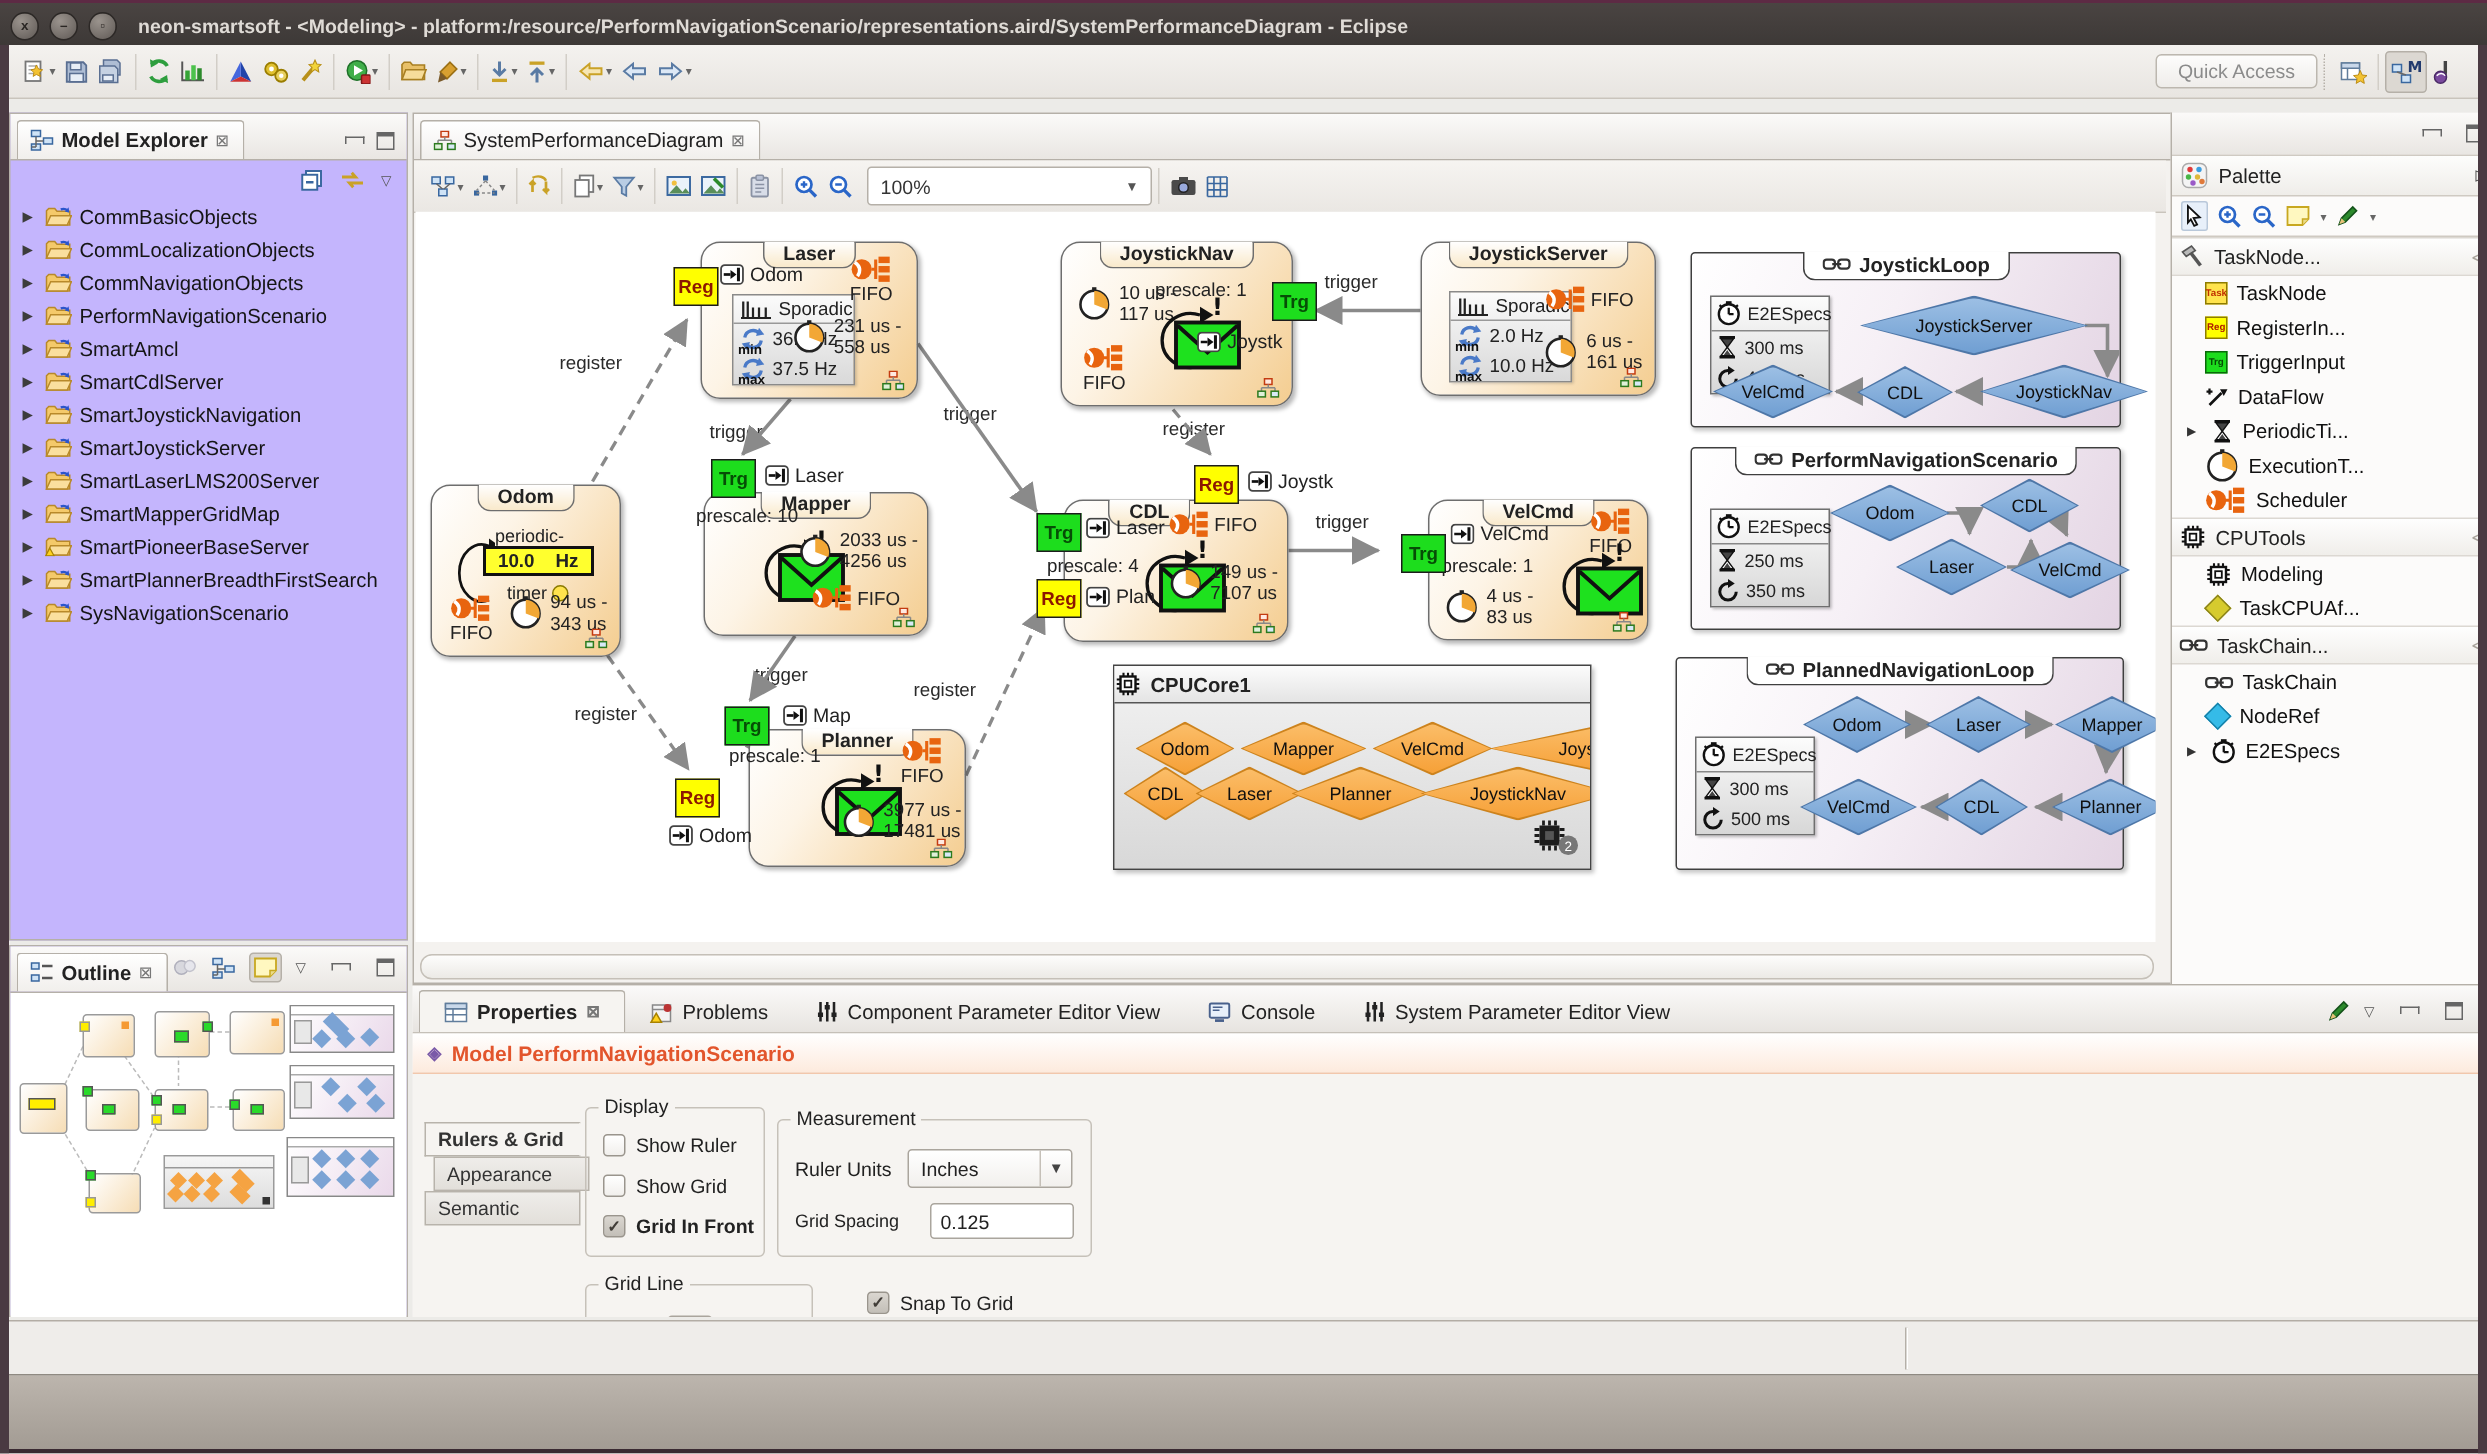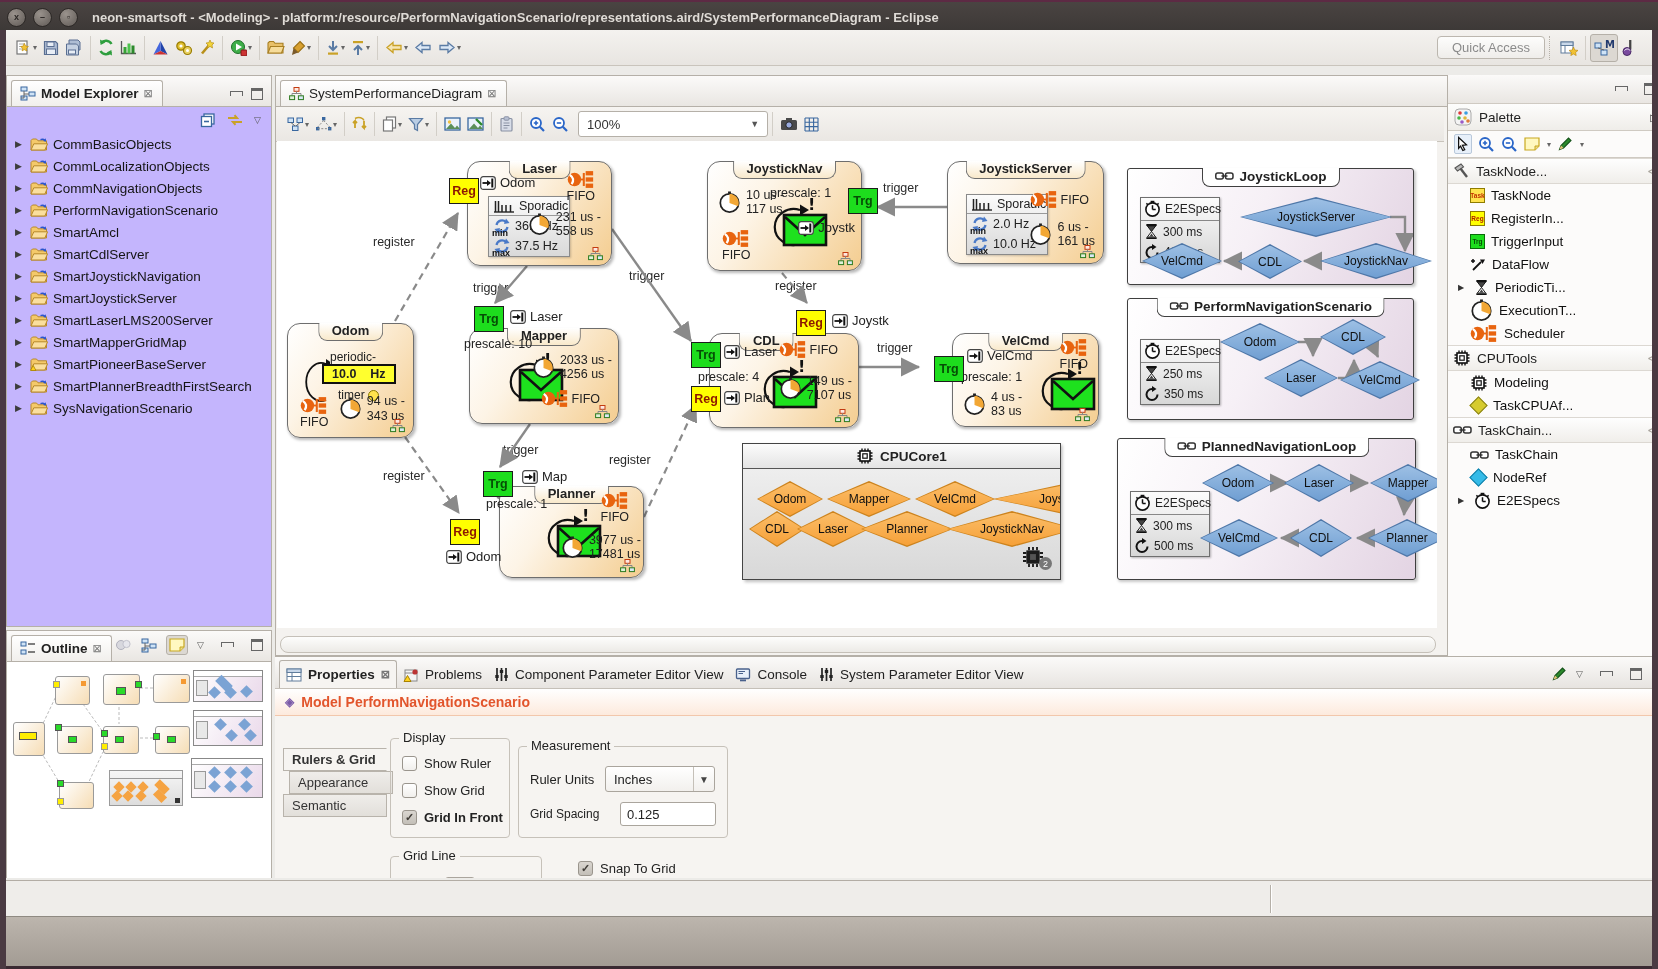--- a/index.html
+++ b/index.html
@@ -69,21 +69,21 @@
   .fifo.col{flex-direction:column;gap:0;}
   .hier{position:absolute;right:8px;bottom:4px;}
   .pres{position:absolute;font-size:12.5px;white-space:nowrap;z-index:5;}
   .env{position:absolute;}
   .elabel{position:absolute;font-size:12.5px;color:#2a2a2a;white-space:nowrap;}
   
   .pbox{border:2px solid #111;background:#ffff2e;font-size:12.5px;font-weight:bold;padding:1px 8px;display:flex;gap:14px;}
   
   .cpu{position:absolute;border:1.5px solid #444;background:linear-gradient(#f3f3f3,#d8d8d8);box-shadow:1.5px 2px 3px rgba(0,0,0,.25);}
   .cpuhead{height:24px;border-bottom:1.4px solid #555;background:linear-gradient(#fcfcfc,#e4e4e4);
-    display:flex;align-items:center;justify-content:center;gap:6px;font-weight:bold;font-size:13.5px;}
+    display:flex;align-items:center;gap:6px;font-weight:bold;font-size:13.5px;}
   
   .dia{position:absolute;clip-path:polygon(50% 0,100% 50%,50% 100%,0 50%);}
   .dia .din{position:absolute;left:1.5px;top:1.5px;right:1.5px;bottom:1.5px;
     clip-path:polygon(50% 0,100% 50%,50% 100%,0 50%);display:flex;align-items:center;justify-content:center;
     font-size:12px;color:#101010;white-space:nowrap;}
   .dia.or{background:#cd831d;}
   .dia.or .din{background:linear-gradient(#fbbd68,#f6a037);}
   .dia.bl{background:#4e77a8;}
   .dia.bl .din{background:linear-gradient(#9cbfe4,#6f9ed2);}
   
@@ -106,21 +106,21 @@
     border-bottom:1px solid #dcd8d2;background:linear-gradient(#fefefe,#f0eeea);font-size:13.5px;}
   .pin{margin-left:auto;color:#a8a39b;font-size:11px;}
   .pitem{height:23px;display:flex;align-items:center;gap:6px;padding-left:22px;font-size:13.5px;color:#111;}
   .pbadge{width:15px;height:15px;border:1px solid #8e7c00;display:inline-flex;align-items:center;justify-content:center;
     font-size:6.5px;font-weight:bold;box-sizing:border-box;}
   .pdia{width:11px;height:11px;transform:rotate(45deg);display:inline-block;margin:0 2px;}
   .pexp{color:#333;font-size:8px;margin-left:-12px;width:10px;}
   
   .props{position:absolute;background:#f6f4f1;border-top:1px solid #b5b0a8;overflow:hidden;box-sizing:border-box;}
   .ptabrow{height:31px;background:linear-gradient(#fbfaf9,#e7e4e0);border-bottom:1px solid #c5c0b8;display:flex;align-items:flex-end;}
-  .ptab{display:flex;align-items:center;gap:6px;padding:6px 6px;font-size:13.5px;color:#222;}
+  .ptab{display:flex;align-items:center;gap:6px;padding:6px 16px;font-size:13.5px;color:#222;}
   .ptab.active{background:#f6f4f1;border:1px solid #b5b0a8;border-bottom:none;border-radius:3px 3px 0 0;font-weight:bold;margin-left:4px;}
   .phdr{height:26px;display:flex;align-items:center;gap:7px;padding-left:10px;
     background:linear-gradient(#ffffff,#fdeadd);border-bottom:1px solid #f2c7ac;
     color:#e2552c;font-weight:bold;font-size:14px;}
   .sidetab{position:absolute;width:104px;height:23px;display:flex;align-items:center;padding-left:8px;font-size:13px;
     background:linear-gradient(#efedea,#e2dfda);border:1px solid #b8b3ab;box-sizing:border-box;color:#333;}
   .sidetab.sel{background:#f6f4f1;font-weight:bold;border-right-color:#f6f4f1;}
   .fset{position:absolute;border:1px solid #c6c1b9;border-radius:4px;}
   .leg{position:absolute;top:-9px;left:8px;background:#f6f4f1;padding:0 4px;font-size:13px;color:#222;}
   .cbrow{position:absolute;display:flex;align-items:center;gap:7px;font-size:13px;white-space:nowrap;}

